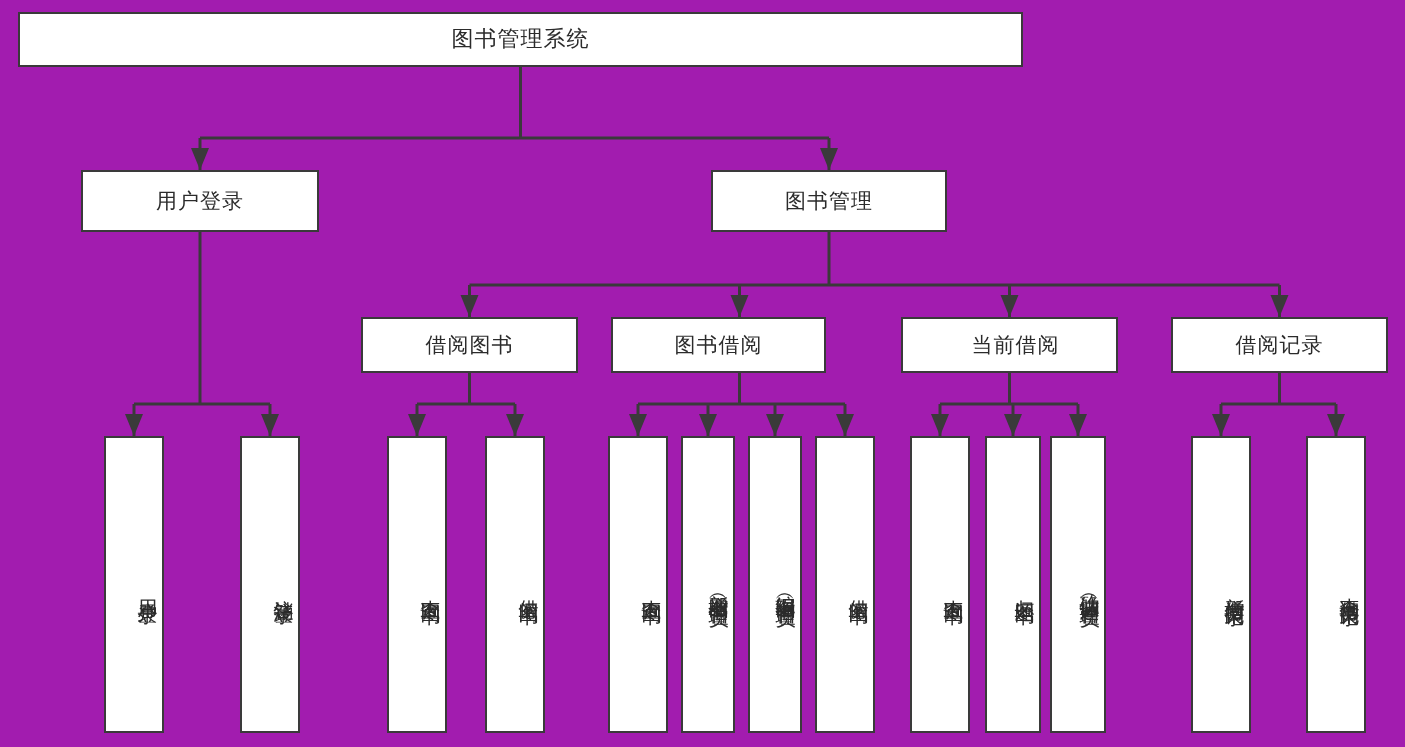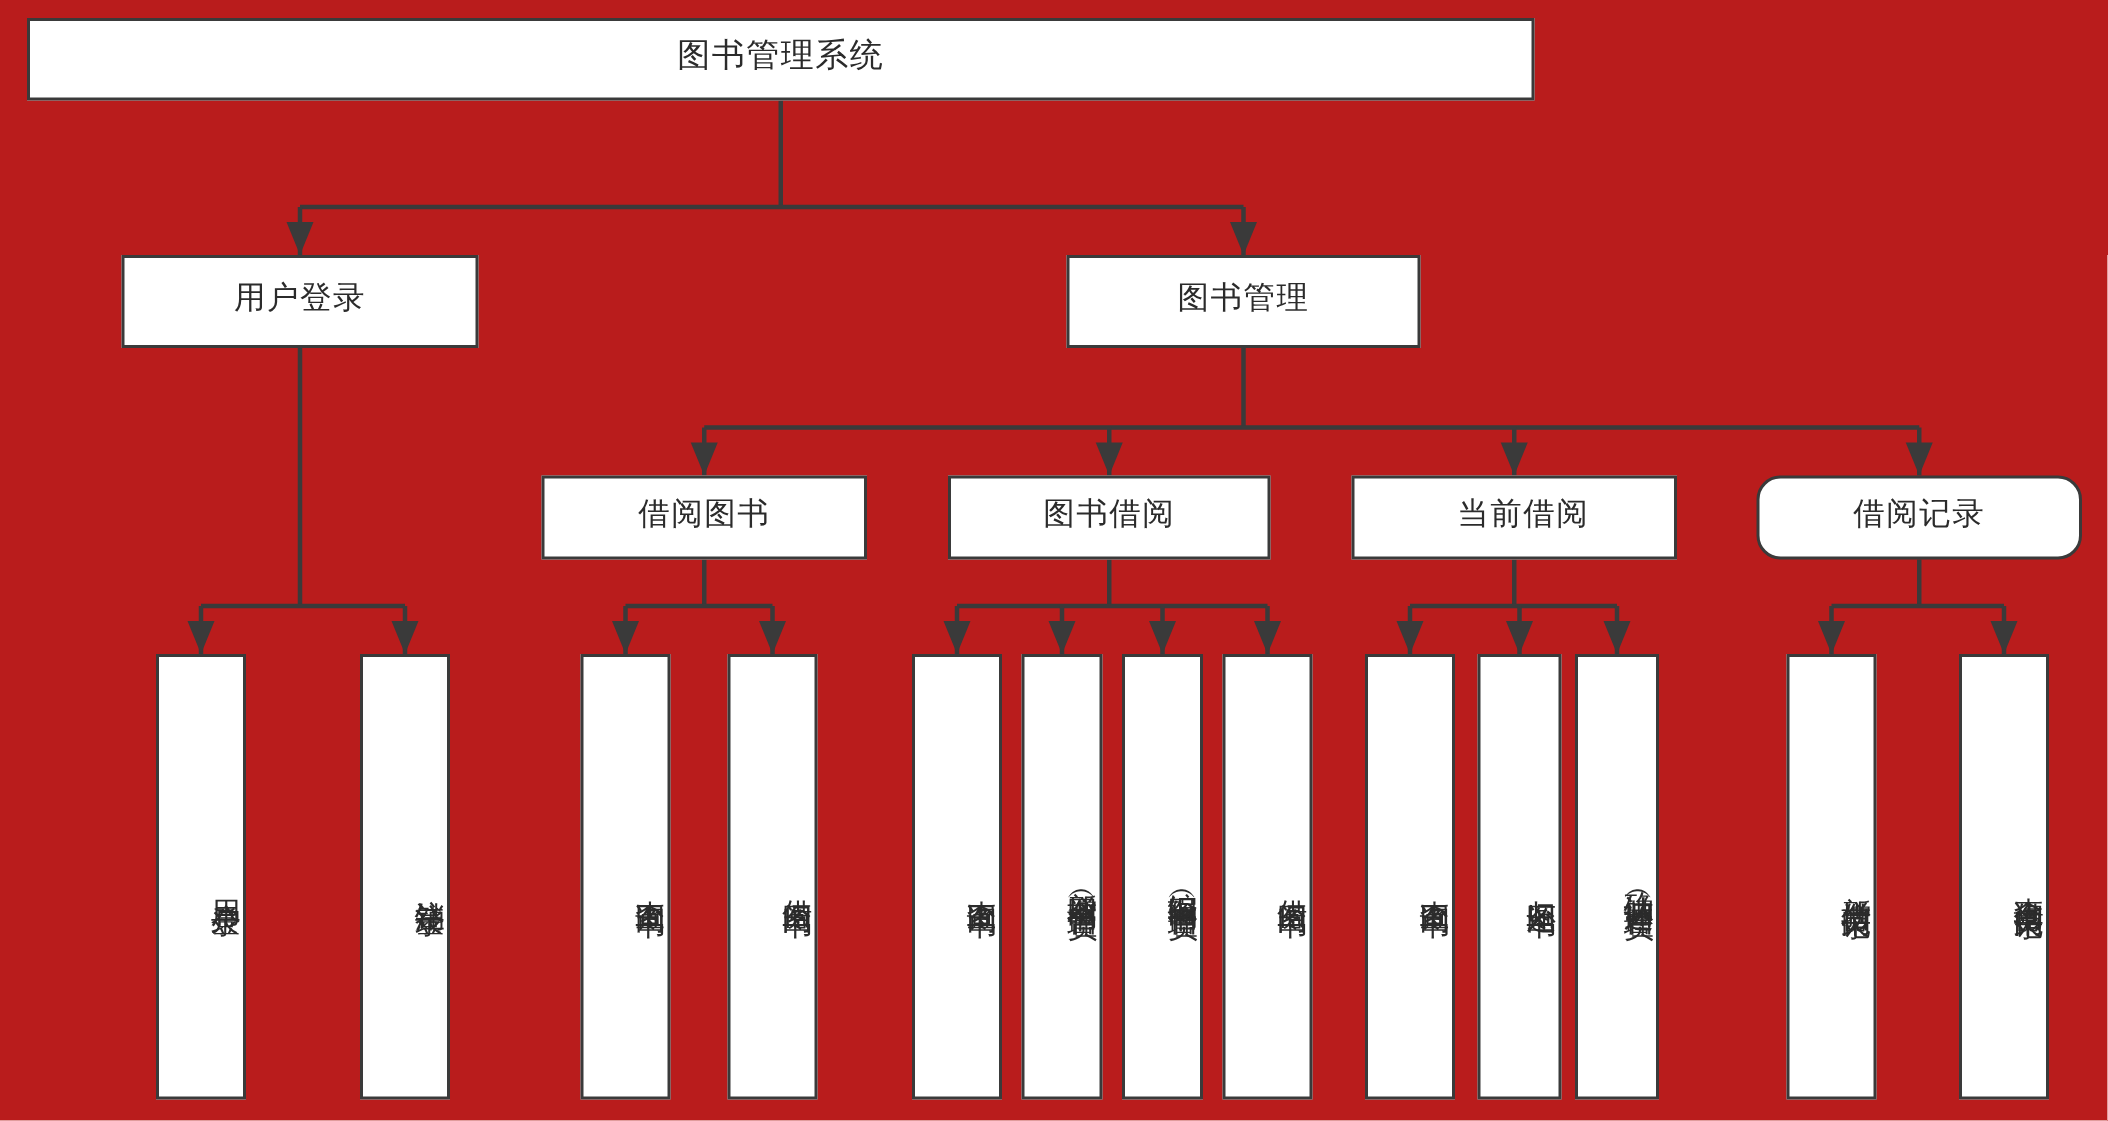--- a/index.html
+++ b/index.html
@@ -7,23 +7,22 @@
     padding: 0;
     background: #ffffff;
   }
   body {
     font-family: "Liberation Sans", "DejaVu Sans", sans-serif;
   }
   #canvas {
     position: relative;
     width: 1405px;
     height: 747px;
-    background: #b91c1c;
+    background: #a21caf;
     overflow: hidden;
-    font-family: Liberation Mono, monospace;
   }
   #edges {
     position: absolute;
     left: 0;
     top: 0;
     width: 1405px;
     height: 747px;
     pointer-events: none;
   }
   .node {
@@ -134,27 +133,27 @@
       </div>
       <div class="node horiz" style="left: 81px; top: 170px; width: 238px; height: 62px;">
         <span>用户登录</span>
       </div>
       <div class="node horiz" style="left: 711px; top: 170px; width: 236px; height: 62px; text-align: center;">
         <span>图书管理</span>
       </div>
       <div class="node horiz" style="left: 361px; top: 317px; width: 217px; height: 56px;">
         <span>借阅图书</span>
       </div>
-      <div class="node horiz" style="left: 632px; top: 317px; width: 215px; height: 56px;">
+      <div class="node horiz" style="left: 611px; top: 317px; width: 215px; height: 56px;">
         <span>图书借阅</span>
       </div>
       <div class="node horiz" style="left: 901px; top: 317px; width: 217px; height: 56px; padding-left: 12px;">
         <span>当前借阅</span>
       </div>
-      <div class="node horiz" style="left: 1171px; top: 317px; width: 217px; height: 56px; border-radius: 16px;">
+      <div class="node horiz" style="left: 1171px; top: 317px; width: 217px; height: 56px;">
         <span>借阅记录</span>
       </div>
       <div class="node vert" style="left: 104px; top: 436px; width: 60px; height: 297px;">
         <span>用户登录</span>
       </div>
       <div class="node vert" style="left: 240px; top: 436px; width: 60px; height: 297px;">
         <span>注销登录</span>
       </div>
       <div class="node vert" style="left: 387px; top: 436px; width: 60px; height: 297px;">
         <span>查询图书</span>

